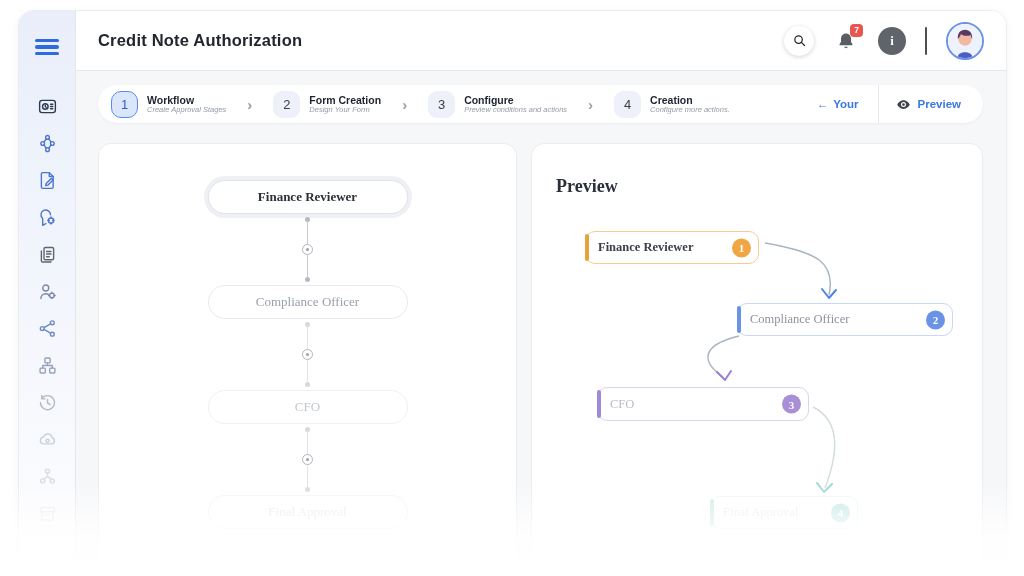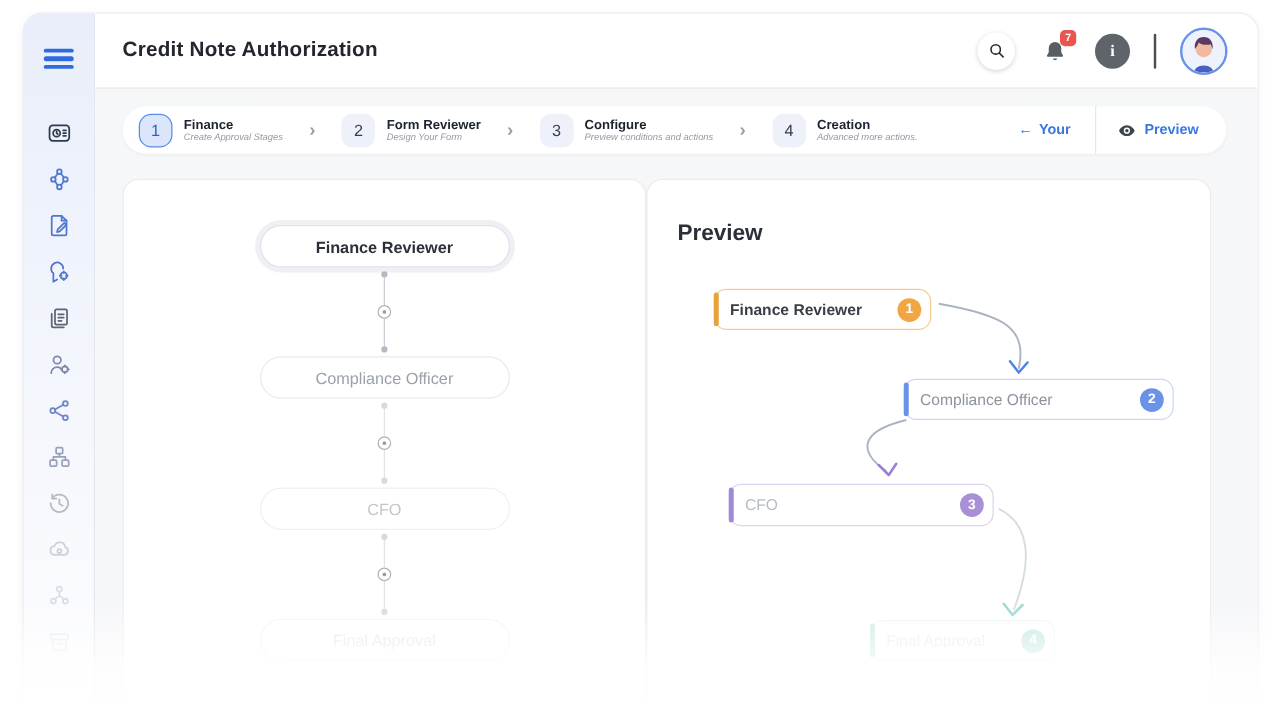--- a/index.html
+++ b/index.html
@@ -61,21 +61,21 @@
   .step-chevron { color:#9aa0aa; font-size:15px; font-weight:700; margin:0 21px; cursor:default; }
   .stepper-actions { display:flex; align-items:center; height:100%; }
   .back-link { display:flex; align-items:center; gap:5px; color:#3b77e0; font-size:11.5px; font-weight:700;
     cursor:pointer; padding:0 19px; }
   .preview-btn { display:flex; align-items:center; gap:7px; height:100%; padding:0 22px 0 17px;
     border-left:1px solid #e4e7ec; cursor:pointer; }
   .preview-btn svg { width:15px; height:15px; fill:#3f434a; }
   .preview-label { color:#3b77e0; font-size:11.5px; font-weight:700; }
 
   
-  .panels { display:flex; margin-top:20px; }
+  .panels { display:flex; gap:14px; margin-top:20px;font-family:Liberation Serif, serif; }
   .panel { background:#fff; border:1px solid #ececee; border-radius:13px; height:430px; overflow:hidden; }
   .panel-left { width:419px; display:flex; flex-direction:column; align-items:center; padding-top:36px; }
   .panel-right { width:452px; position:relative; }
 
   
   .stage-pill { width:200px; height:34px; border-radius:17px; background:#fff; border:1px solid #e8eaee;
     display:flex; align-items:center; justify-content:center; font-size:13px; cursor:pointer; }
   .stage-pill.s0 { border:1px solid #dfe3ea; font-weight:700; color:#2b3039;
     box-shadow:0 0 0 4px #eef0f4, 0 2px 5px rgba(0,0,0,.06); }
   .stage-pill.s1 { color:#9aa1ab; font-weight:500; }
@@ -246,46 +246,46 @@
         </div>
       </div>
 
       <div class="content">
 
         <div class="stepper">
           <div class="steps">
             <div class="step active">
               <div class="step-num">1</div>
               <div class="step-titles">
-                <span class="step-title">Finance</span>
+                <span class="step-title">Workflow</span>
                 <span class="step-sub">Create Approval Stages</span>
               </div>
             </div>
             <span class="step-chevron">›</span>
             <div class="step">
               <div class="step-num">2</div>
               <div class="step-titles">
-                <span class="step-title">Form Reviewer</span>
+                <span class="step-title">Form Creation</span>
                 <span class="step-sub">Design Your Form</span>
               </div>
             </div>
             <span class="step-chevron">›</span>
             <div class="step">
               <div class="step-num">3</div>
               <div class="step-titles">
                 <span class="step-title">Configure</span>
                 <span class="step-sub">Preview conditions and actions</span>
               </div>
             </div>
             <span class="step-chevron">›</span>
             <div class="step">
               <div class="step-num">4</div>
               <div class="step-titles">
                 <span class="step-title">Creation</span>
-                <span class="step-sub">Advanced more actions.</span>
+                <span class="step-sub">Configure more actions.</span>
               </div>
             </div>
           </div>
           <div class="stepper-actions">
             <div class="back-link">
               <span>←</span>
               <span>Your</span>
             </div>
             <div class="preview-btn">
               <svg viewBox="0 0 24 24">

